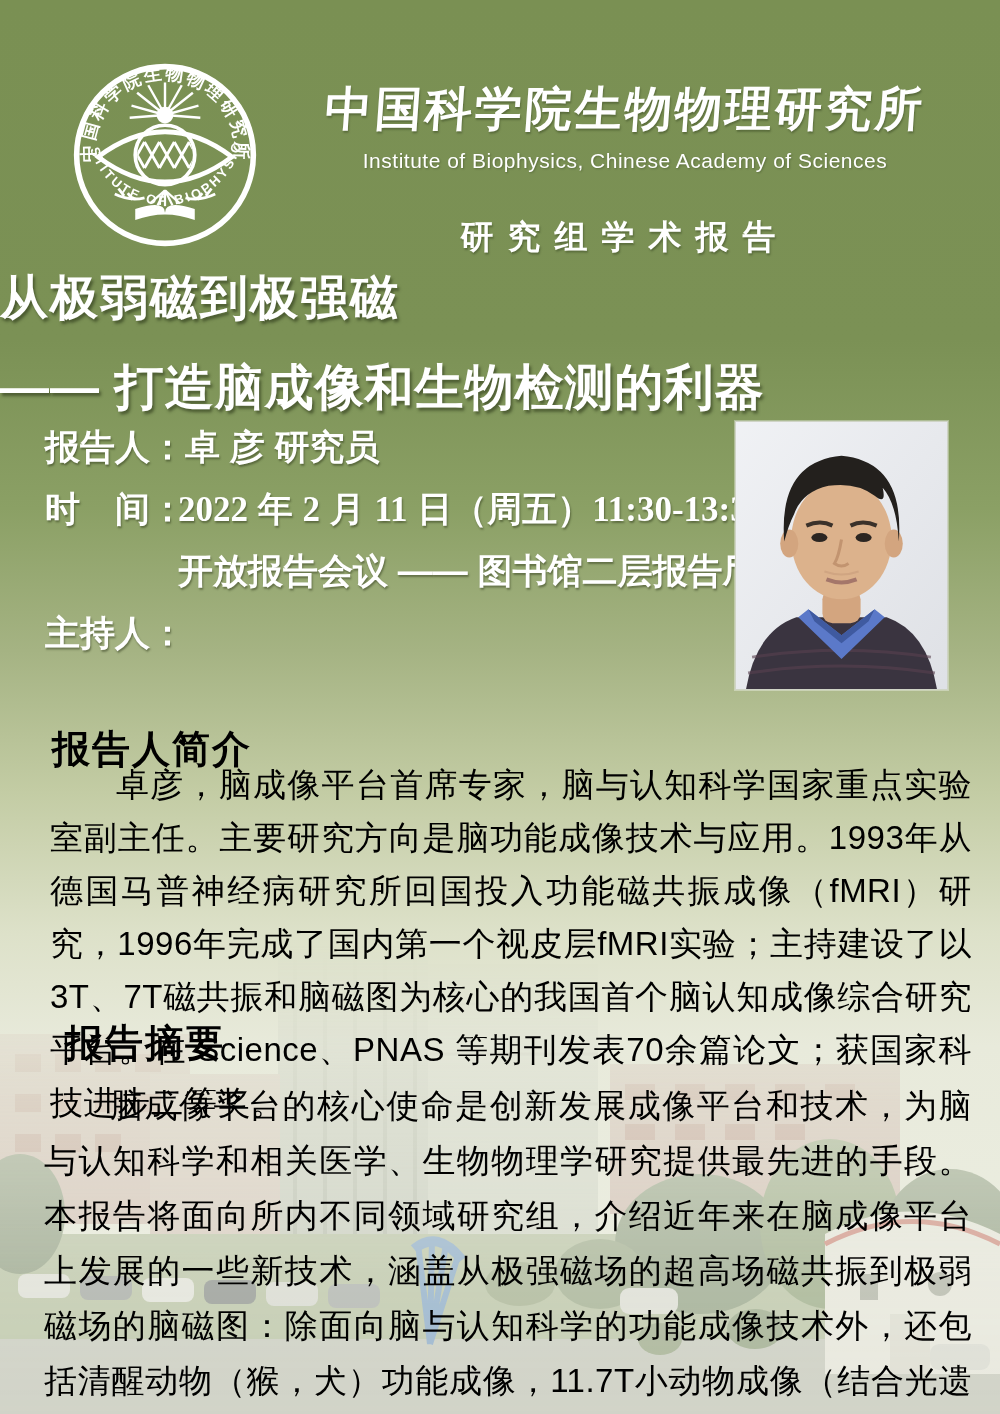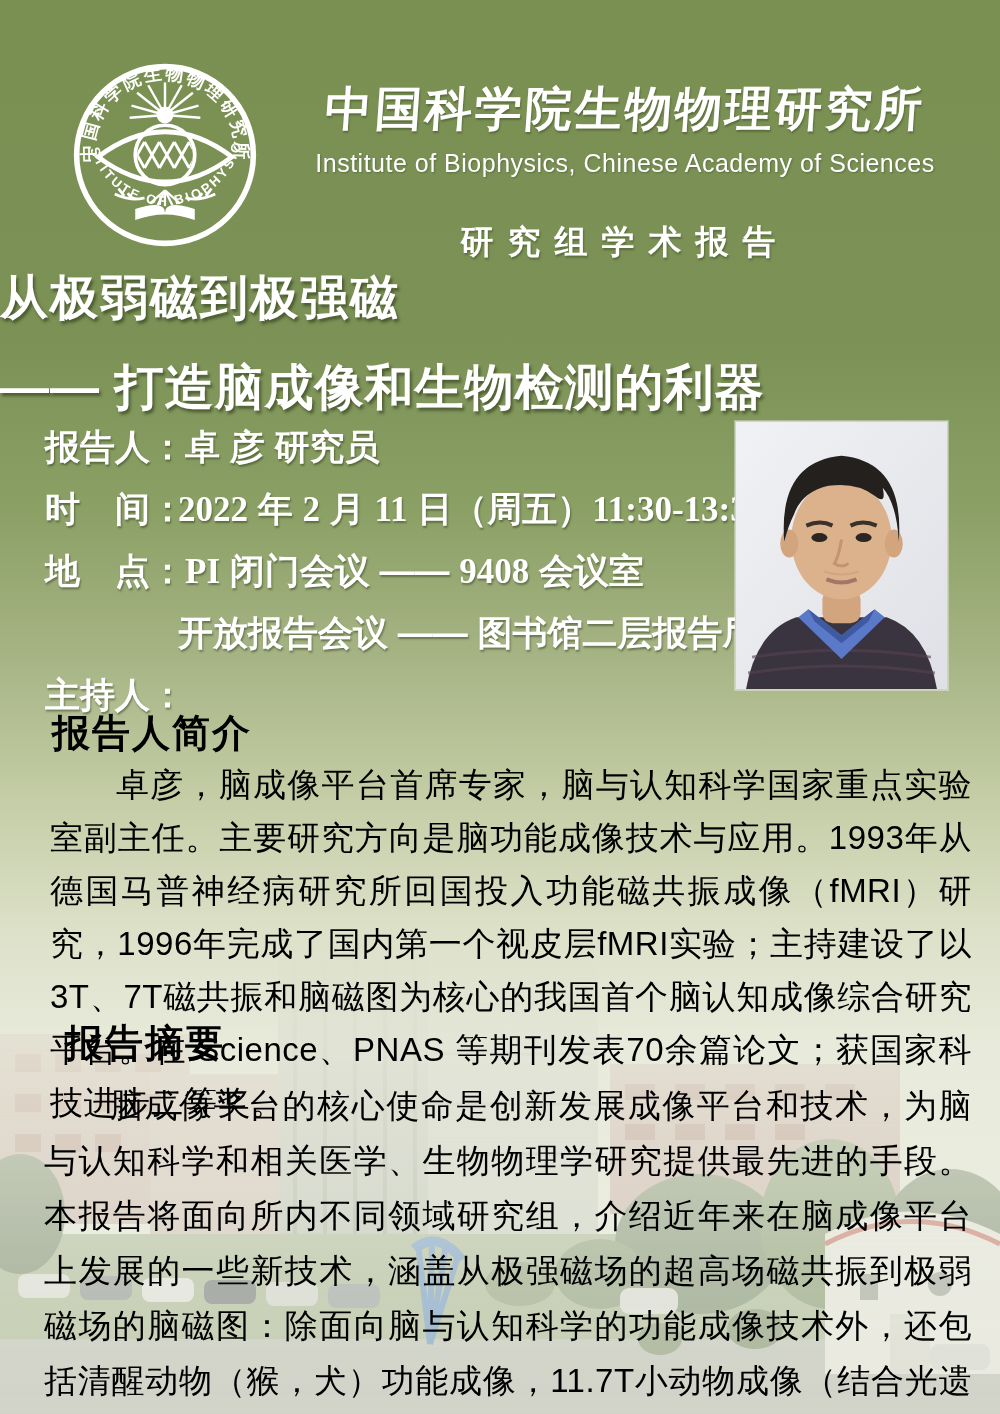--- a/index.html
+++ b/index.html
@@ -24,21 +24,21 @@
   }
   .logo{position:absolute;left:72px;top:62px;width:186px;height:186px;}
   .header-text{position:absolute;left:280px;top:78px;width:690px;text-align:center;color:#fff;}
   .institute-cn{
     font-size:47px;font-weight:bold;letter-spacing:3px;white-space:nowrap;
     font-family:"DejaVu Serif","Liberation Serif",serif;
     text-shadow:1px 2px 2px rgba(30,40,15,.35);
     transform:skewX(-4deg);
   }
   .institute-en{
-    margin-top:8px;font-size:25px;font-weight:normal;letter-spacing:0.5px;white-space:nowrap;
+    margin-top:8px;font-size:21px;font-weight:normal;letter-spacing:0.5px;white-space:nowrap;
     text-shadow:1px 1px 2px rgba(30,40,15,.3);
   }
   .series-title{
     margin-top:42px;font-size:33px;font-weight:bold;letter-spacing:14px;white-space:nowrap;
     text-shadow:1px 2px 2px rgba(30,40,15,.35);
   }
   .main-title{position:absolute;left:0;top:266px;width:1000px;text-align:left;color:#fff;}
   .main-title .line1{font-size:48px;font-weight:bold;letter-spacing:2px;
     text-shadow:2px 3px 3px rgba(35,45,18,.55);}
   .main-title .line2{font-size:49px;font-weight:bold;letter-spacing:1px;margin-top:25px;
@@ -46,21 +46,21 @@
   .info{position:absolute;left:45px;top:424px;width:680px;color:#fff;}
   .info-row{display:flex;align-items:flex-end;margin-bottom:15px;
     font-size:35px;font-weight:bold;white-space:nowrap;
     text-shadow:1px 2px 2px rgba(35,45,18,.45);}
   .info-label{display:inline-block;min-width:133px;}
   .info-value .lat{font-family:"Liberation Serif","DejaVu Serif",serif;}
   .photo{position:absolute;left:735px;top:421px;width:211px;height:267px;
     border:1px solid #cfd4c6;box-shadow:0 0 0 1px rgba(255,255,255,.35);}
   .photo svg{display:block;width:100%;height:100%;}
   .section-heading{position:absolute;color:#000;font-size:38px;font-weight:bold;letter-spacing:2px;}
-  .bio-heading{left:52px;top:708px;text-align:center;}
+  .bio-heading{left:52px;top:724px;text-align:center;}
   .abs-heading{left:45px;top:1018px;margin-left:20px;}
   .body-par{
     position:absolute;color:#000;font-size:33px;line-height:53px;
     text-align:justify;text-indent:2em;letter-spacing:0.5px;
   }
   .bio-text{left:50px;top:758px;width:922px;}
   .abs-text{left:44px;top:1078px;width:928px;line-height:55px;}
 </style>
 </head>
 <body>
@@ -235,24 +235,20 @@
   <div class="info">
     <div class="info-row">
       <span class="info-label">报告人：</span>
       <span class="info-value mix-serif">卓 彦 研究员</span>
     </div>
     <div class="info-row">
       <span class="info-label">时　间：</span>
       <span class="info-value mix-serif"><span class="lat">2022</span> 年 <span class="lat">2</span> 月 <span class="lat">11</span> 日（周五）<span class="lat">11:30-13:30</span></span>
     </div>
     <div class="info-row">
-      <span class="info-label">地　点：</span>
-      <span class="info-value mix-serif"><span class="lat">PI</span> 闭门会议 —— <span class="lat">9408</span> 会议室</span>
-    </div>
-    <div class="info-row">
       <span class="info-label"></span>
       <span class="info-value mix-serif">开放报告会议 —— 图书馆二层报告厅</span>
     </div>
     <div class="info-row">
       <span class="info-label">主持人：</span>
     </div>
   </div>
 
   <div class="photo">
     <svg viewBox="0 0 210 268" preserveAspectRatio="none" aria-hidden="true">

